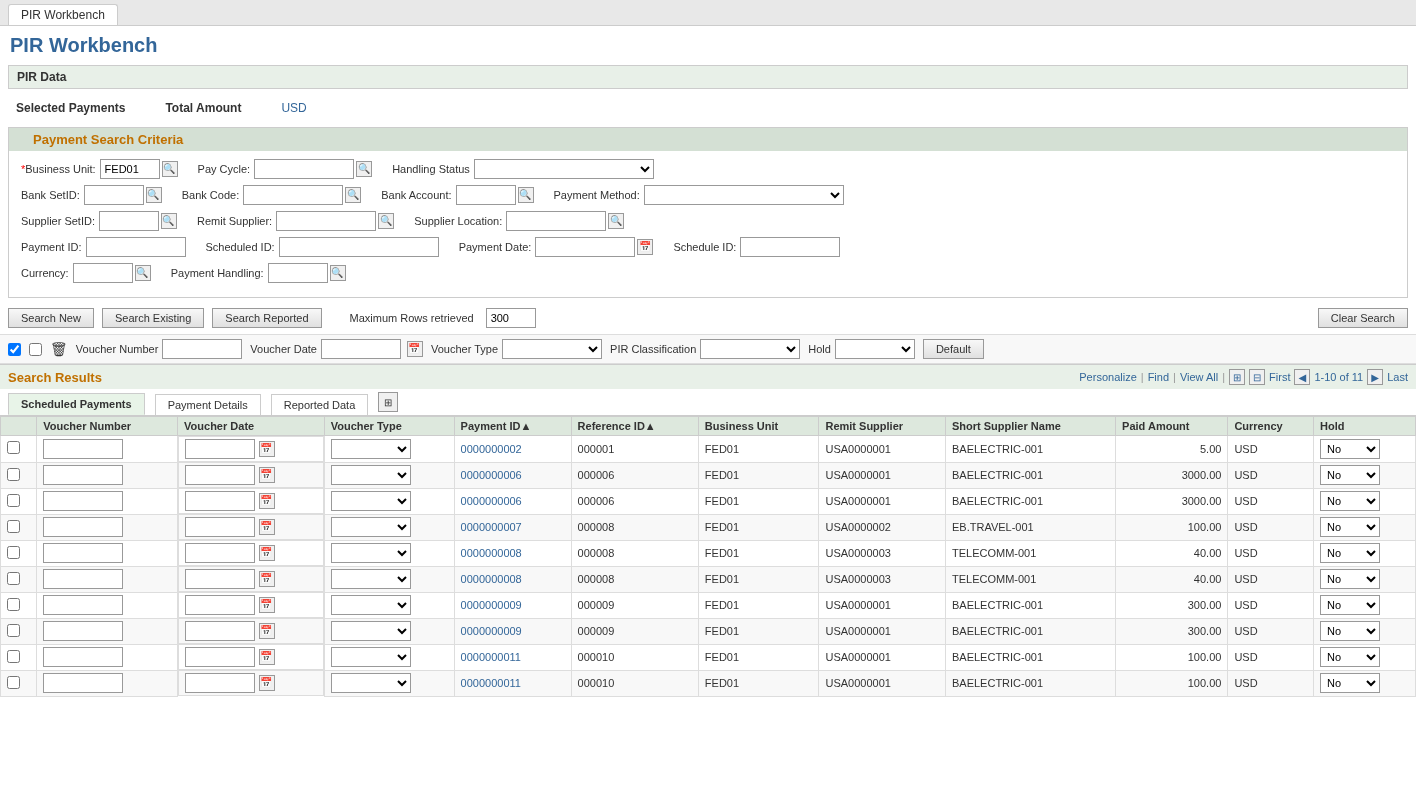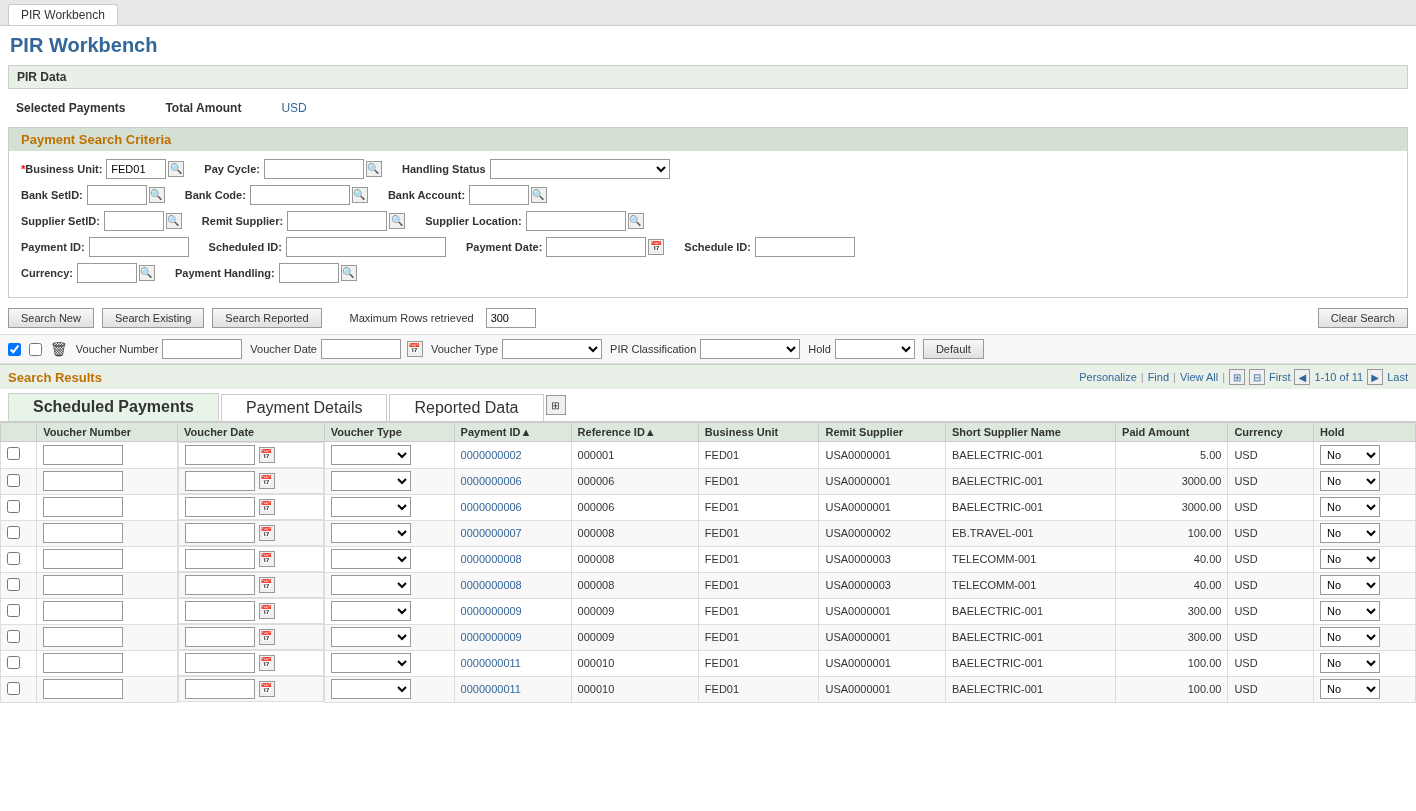--- a/index.html
+++ b/index.html
@@ -10,26 +10,26 @@
     
     .page-title { color: #336699; font-size: 20px; font-weight: bold; padding: 8px 10px 4px; }
     
     .section-header { background: #e8f0e8; border: 1px solid #ccc; padding: 4px 8px; font-weight: bold; color: #333; margin: 4px 8px; }
     
     .summary-bar { display: flex; align-items: center; padding: 8px 16px; gap: 40px; }
     .summary-label { font-weight: bold; font-size: 12px; }
     .summary-value { color: #336699; }
     
     .search-criteria-section { margin: 4px 8px; border: 1px solid #ccc; }
-    .search-criteria-header { background: #d4e0d4; padding: 4px 12px; font-weight: bold; color: #c07000; font-size: 13px; }
+    .search-criteria-header { background: #d4e0d4; padding: 4px 24px; font-weight: bold; color: #c07000; font-size: 13px; }
     .search-criteria-body { padding: 8px 12px; }
     
     .form-row { display: flex; align-items: center; margin-bottom: 6px; flex-wrap: wrap; }
     .form-field { display: flex; align-items: center; margin-right: 20px; }
-    .form-label { font-weight: bold; white-space: nowrap; margin-right: 4px; font-size: 11px; }
+    .form-label { font-weight: normal; white-space: nowrap; margin-right: 4px; font-size: 11px; }
     .required-star { color: red; }
     .form-input { border: 1px solid #999; padding: 2px 4px; font-size: 11px; height: 20px; }
     .form-input-sm { width: 60px; }
     .form-input-md { width: 100px; }
     .form-input-lg { width: 160px; }
     .lookup-icon { display: inline-block; width: 16px; height: 16px; background: #f0f0f0; border: 1px solid #999; cursor: pointer; text-align: center; line-height: 14px; font-size: 10px; margin-left: 2px; }
     .calendar-icon { display: inline-block; width: 16px; height: 16px; background: #f0f0f0; border: 1px solid #999; cursor: pointer; text-align: center; line-height: 14px; font-size: 10px; margin-left: 2px; }
     
     select.form-select { border: 1px solid #999; padding: 1px 2px; font-size: 11px; height: 20px; background: #fff; }
     select.form-select-lg { width: 180px; }
@@ -44,21 +44,21 @@
     .toolbar-row { display: flex; align-items: center; padding: 4px 8px; gap: 8px; border-top: 1px solid #ddd; border-bottom: 1px solid #ddd; background: #f8f8f8; }
     .toolbar-field { display: flex; align-items: center; gap: 4px; font-size: 11px; }
     
     .search-results-header { display: flex; align-items: center; justify-content: space-between; padding: 4px 8px; background: #e8f0e8; border-top: 1px solid #ccc; }
     .search-results-title { font-weight: bold; color: #c07000; font-size: 13px; }
     .results-nav { font-size: 11px; color: #336699; display: flex; align-items: center; gap: 4px; }
     .results-nav a { color: #336699; cursor: pointer; text-decoration: none; }
     .nav-pipe { color: #999; }
     
     .tabs-row { display: flex; align-items: center; background: #fff; border-bottom: 1px solid #ccc; padding: 0 8px; }
-    .data-tab { padding: 4px 24px; border: 1px solid #ccc; border-bottom: none; background: #fff; cursor: pointer; font-size: 16px; margin-right: 2px; margin-top: 4px; }
+    .data-tab { padding: 4px 12px; border: 1px solid #ccc; border-bottom: none; background: #fff; cursor: pointer; font-size: 11px; margin-right: 10px; margin-top: 4px; }
     .data-tab.active { background: #e8f4e8; font-weight: bold; border-bottom: 1px solid #e8f4e8; }
     .tab-icon { width: 20px; height: 20px; border: 1px solid #999; background: #f0f0f0; display: inline-flex; align-items: center; justify-content: center; cursor: pointer; font-size: 10px; }
     
     .data-table { width: 100%; border-collapse: collapse; font-size: 11px; }
     .data-table th { background: #dde8dd; border: 1px solid #ccc; padding: 3px 6px; text-align: left; font-weight: bold; white-space: nowrap; }
     .data-table td { border: 1px solid #ddd; padding: 2px 6px; white-space: nowrap; }
     .data-table tr:nth-child(even) { background: #f8f8f8; }
     .link-blue { color: #336699; cursor: pointer; text-decoration: none; }
     .nav-arrow { display: inline-flex; align-items: center; justify-content: center; width: 16px; height: 16px; border: 1px solid #999; background: #f0f0f0; cursor: pointer; font-size: 10px; }
   </style>
@@ -110,20 +110,26 @@
       </div>
       <div class="form-field">
         <span class="form-label">Bank Code:</span>
         <input class="form-input form-input-md" type="text" style="">
         <div class="lookup-icon">🔍</div>
       </div>
       <div class="form-field">
         <span class="form-label">Bank Account:</span>
         <input class="form-input form-input-sm" type="text" style="">
         <div class="lookup-icon">🔍</div>
+      </div>
+      <div class="form-field">
+        <span class="form-label">Payment Method:</span>
+        <select class="form-select form-select-xl">
+          <option value=""></option>
+        </select>
       </div>
     </div>
 
     <div class="form-row">
       <div class="form-field">
         <span class="form-label">Supplier SetID:</span>
         <input class="form-input form-input-sm" type="text" style="">
         <div class="lookup-icon">🔍</div>
       </div>
       <div class="form-field">

